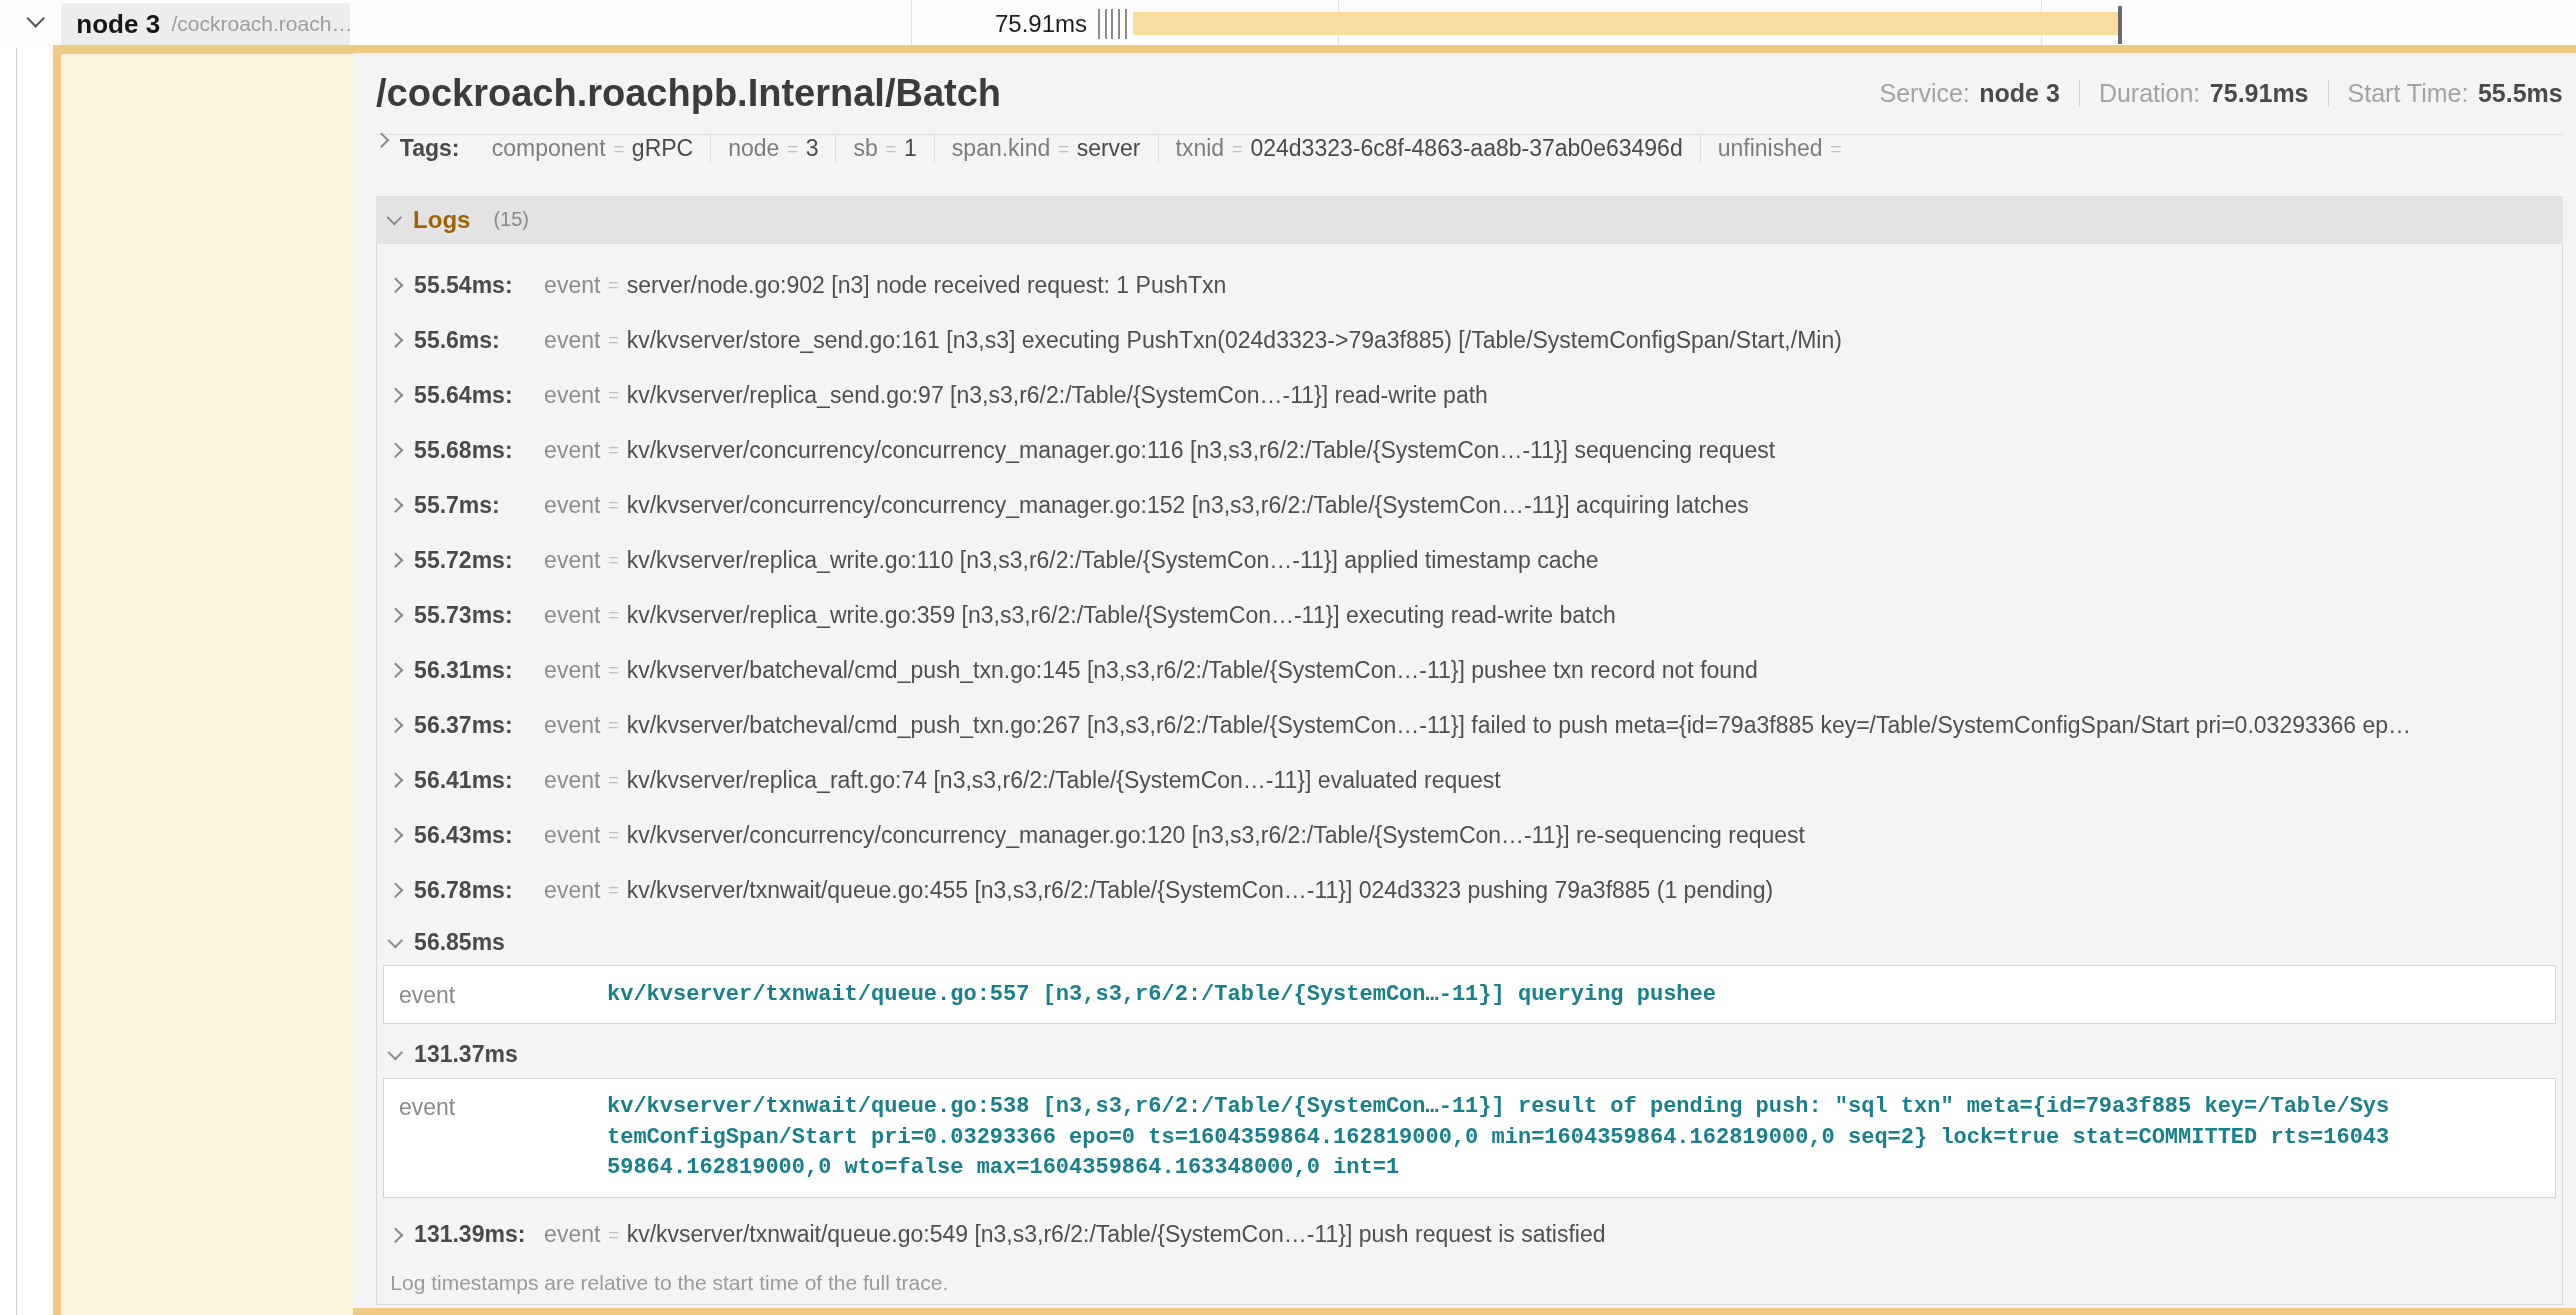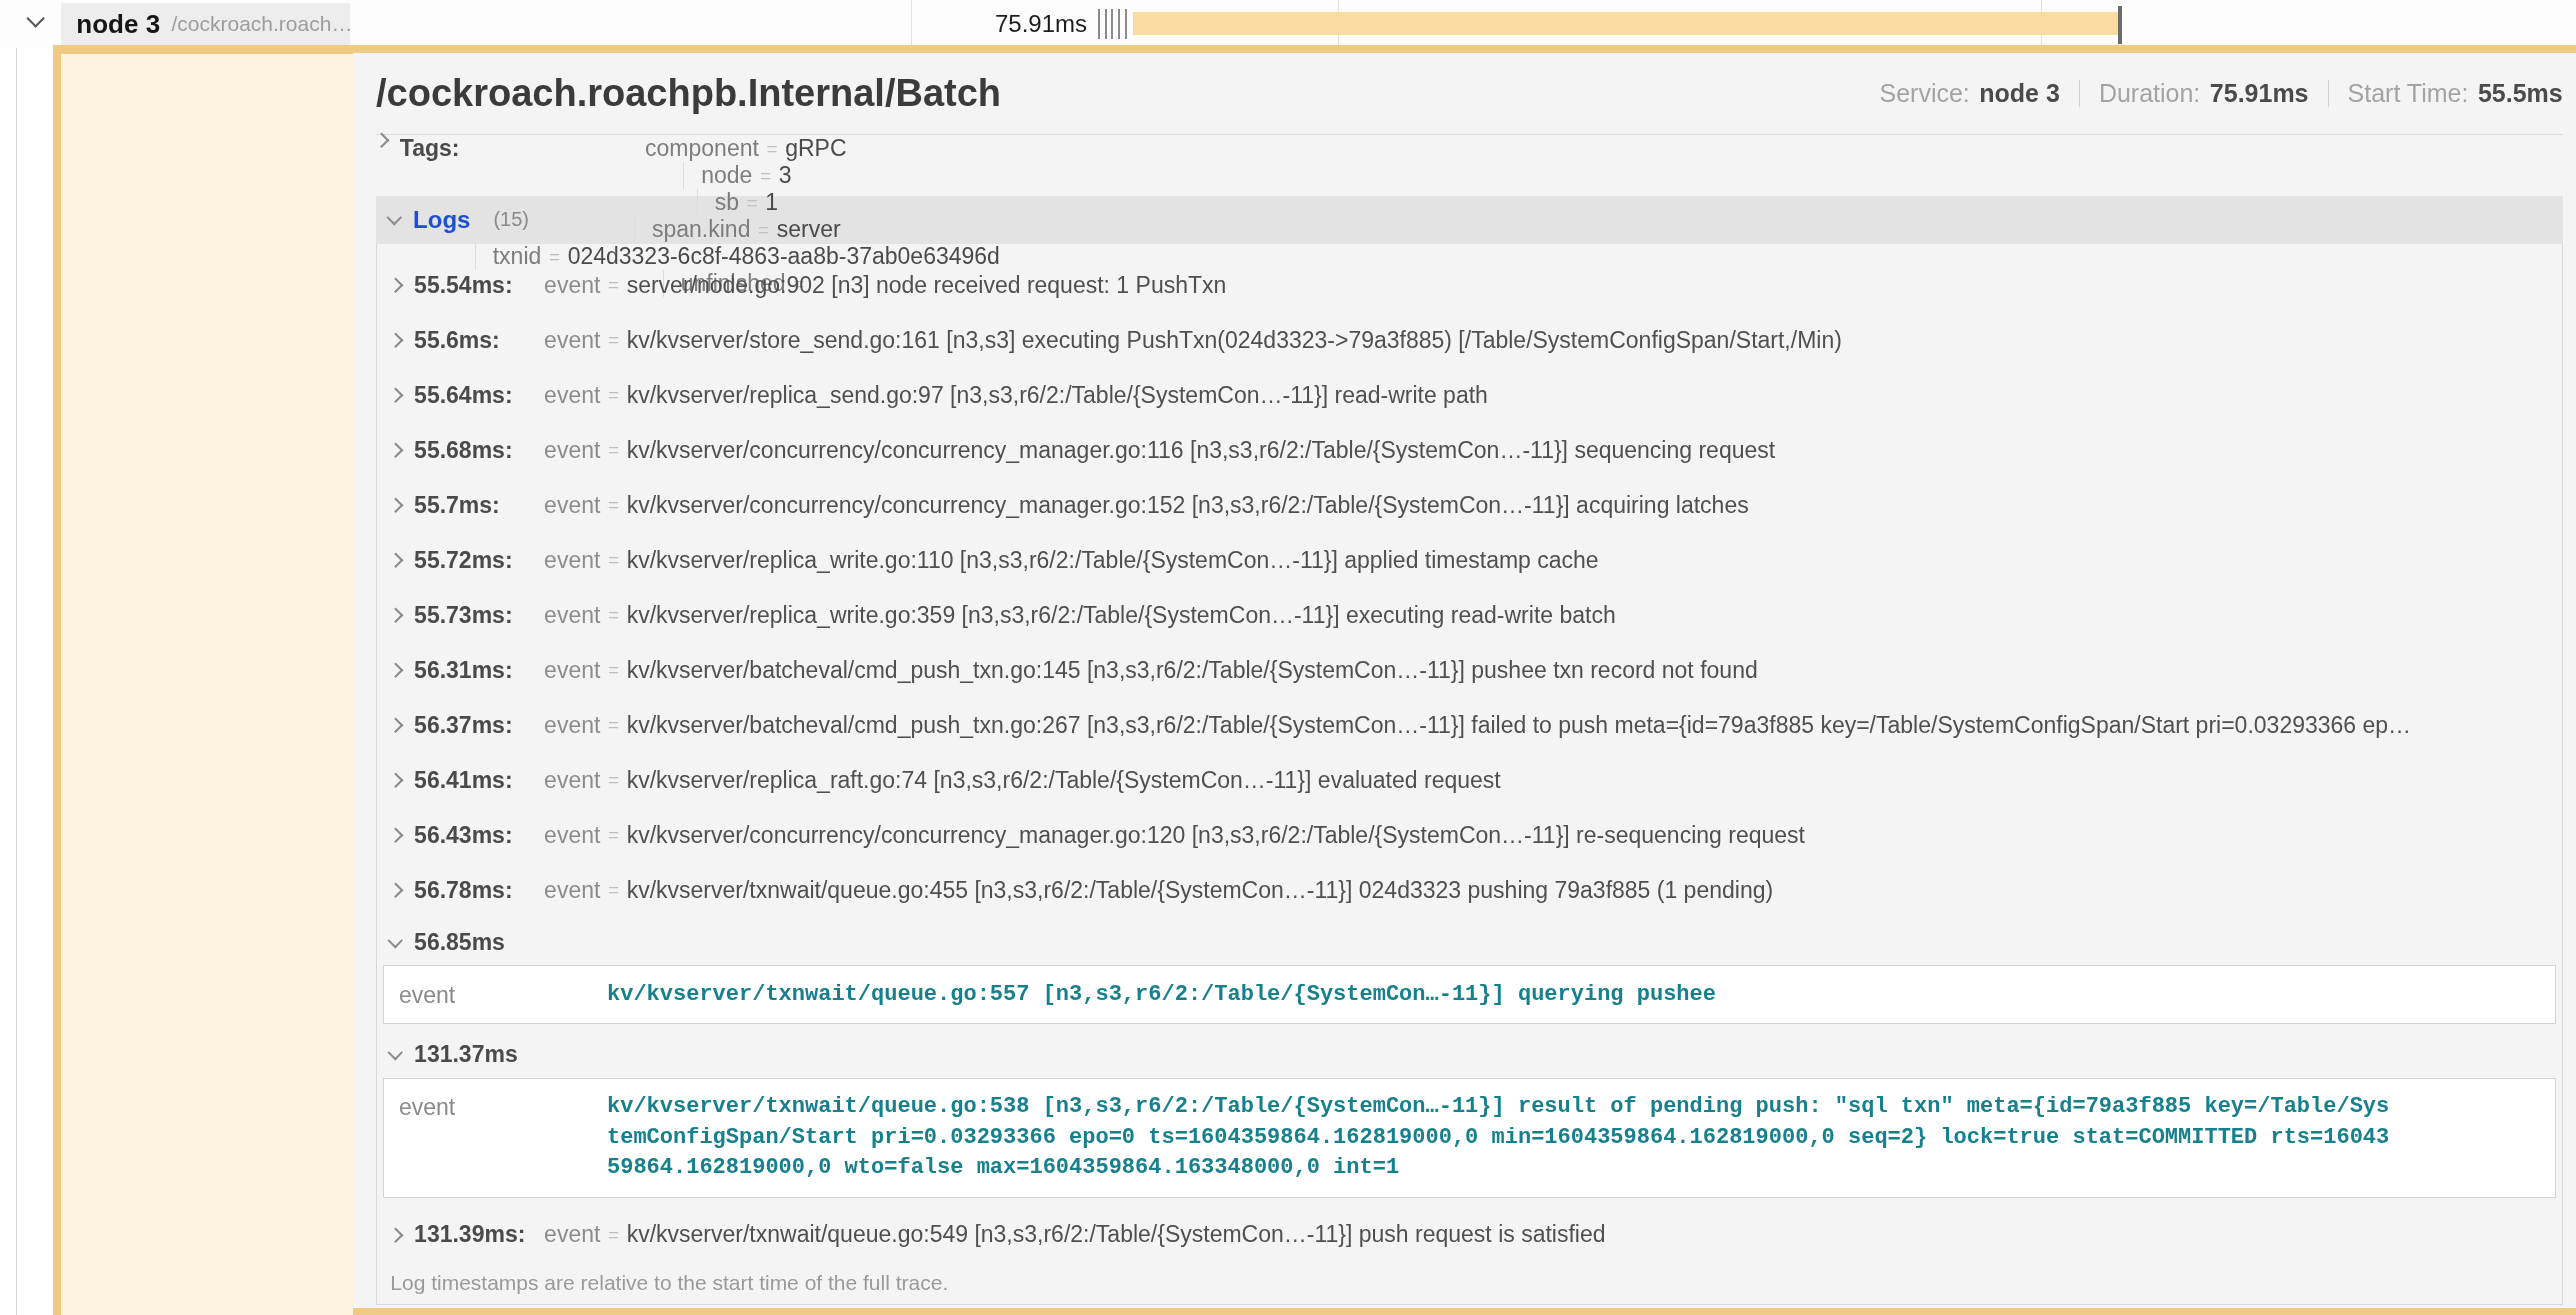--- a/index.html
+++ b/index.html
@@ -46,21 +46,21 @@
   .tags-row { height:55px; display:flex; align-items:flex-start; font-size:23px; }
   .tags-label { font-weight:bold; color:#4a4a4a; margin:0 15.3px 0 13.3px; }
   .tag-item { display:flex; align-items:center; padding:0 17px; white-space:nowrap; }
   .tag-item:not(:first-child) { border-left:1px solid #dcdcdc; }
   .tag-key { color:#7d7d7d; }
   .tag-val { color:#4a4a4a; }
   .eq { color:#bfbfbf; font-size:19px; margin:0 7.6px; }
 
   .logs-band { height:48px; margin-top:5.7px; background:#e3e3e3; display:flex; align-items:center;
                padding-left:13.3px; }
-  .logs-title { font-size:24px; font-weight:bold; color:#1d4ed8; margin-left:13.3px; }
+  .logs-title { font-size:24px; font-weight:bold; color:#a16207; margin-left:13.3px; }
   .logs-count { font-size:20px; color:#8a8a8a; margin-left:23px; }
 
   .logs-box { border:1px solid #d8d8d8; border-top:none; padding-top:14px; }
   .log-row { height:55px; display:flex; align-items:center; padding-left:13.3px;
              font-size:23px; overflow:hidden; white-space:nowrap; }
   .log-time { font-weight:bold; color:#4a4a4a; width:130px; margin-left:13.3px; flex:none; }
   .log-key { color:#8c8c8c; }
   .log-val { color:#4f4f4f; overflow:hidden; }
 
   .log-exp-header { height:42px; display:flex; align-items:center; padding-left:13.3px; margin-top:3.8px; }
@@ -119,21 +119,21 @@
         <span class="meta-value">75.91ms</span>
         <span class="meta-sep"></span>
         <span class="meta-label">Start Time:</span>
         <span class="meta-value">55.5ms</span>
       </div>
     </div>
 
     <div class="tags-row">
       <span class="chev right"></span>
       <span class="tags-label">Tags:</span>
-      <div id="tags-list" style="display:flex;align-items:center;flex-direction:column;">
+      <div id="tags-list" style="display:flex;align-items:center;">
   <div class="tag-item">
     <span class="tag-key">component</span>
     <span class="eq">=</span>
     <span class="tag-val">gRPC</span>
   </div>
 
   <div class="tag-item">
     <span class="tag-key">node</span>
     <span class="eq">=</span>
     <span class="tag-val">3</span>

